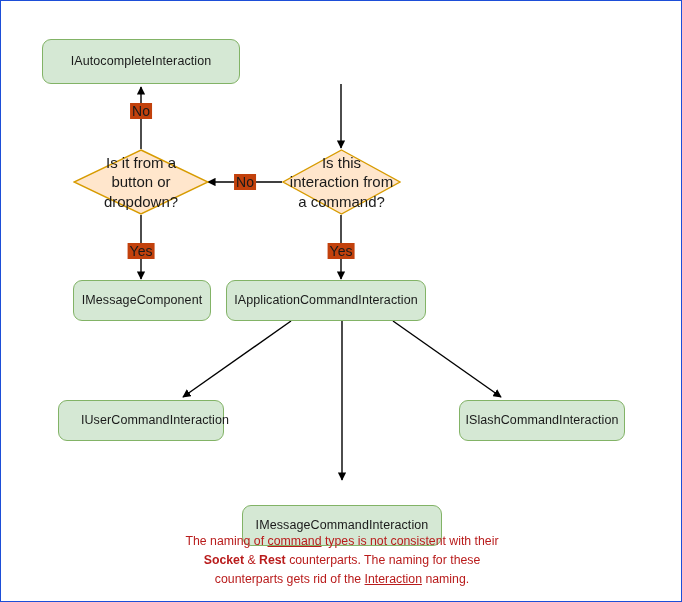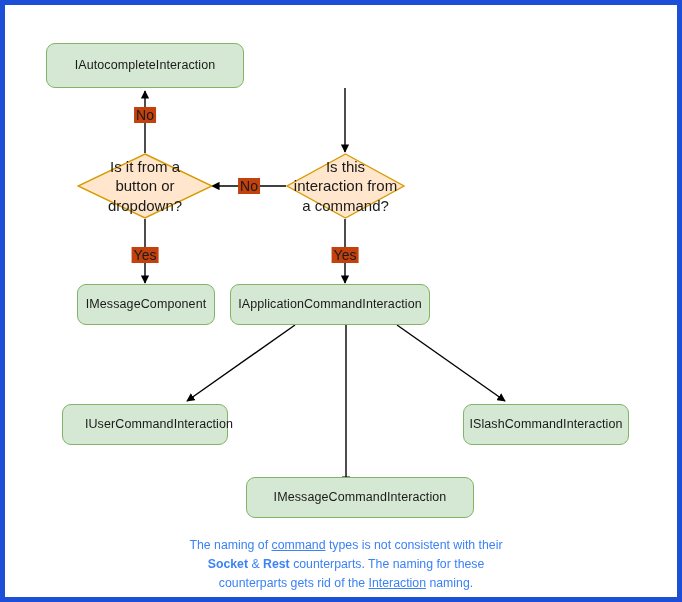--- a/index.html
+++ b/index.html
@@ -9,21 +9,21 @@
     background: #ffffff;
   }
   body {
     font-family: "Liberation Sans", sans-serif;
   }
   #canvas {
     position: relative;
     width: 682px;
     height: 602px;
     background: #ffffff;
-    border: 5px solid #1d4ed8;
+    border: 1px solid #1d4ed8;
     box-sizing: border-box;
     overflow: hidden;
   }
   #edge-layer {
     position: absolute;
     left: 0;
     top: 0;
     width: 682px;
     height: 602px;
     pointer-events: none;
@@ -81,21 +81,21 @@
     text-align: right;
   }
   #caption {
     position: absolute;
     left: 141px;
     top: 531px;
     width: 400px;
     text-align: center;
     font-size: 12.3px;
     line-height: 1.55;
-    color: #3b82f6;
+    color: #b91c1c;
   }
   #caption u { text-decoration: underline; }
   #caption b { font-weight: bold; }
 </style>
 </head>
 <body>
 
 <div id="canvas">
 
   <svg id="edge-layer" viewBox="0 0 682 602" width="682" height="602" xmlns="http://www.w3.org/2000/svg">
@@ -162,21 +162,21 @@
   </div>
 
   <div class="node proc" style="left:225px; top:279px; width:200px; height:41px;">
     <span>IApplicationCommandInteraction</span>
   </div>
 
   <div class="node proc" style="left:57px; top:399px; width:166px; height:41px;padding-left:28px;">
     <span>IUserCommandInteraction</span>
   </div>
 
-  <div class="node proc" style="left:241px; top:472px; width:228px; height:41px;">
+  <div class="node proc" style="left:241px; top:504px; width:200px; height:41px;">
     <span>IMessageCommandInteraction</span>
   </div>
 
   <div class="node proc" style="left:458px; top:399px; width:166px; height:41px;">
     <span>ISlashCommandInteraction</span>
   </div>
 
   <div class="edge-label" style="left:140px; top:110px;">No</div>
 
   <div class="edge-label" style="left:244px; top:181px;">No</div>

